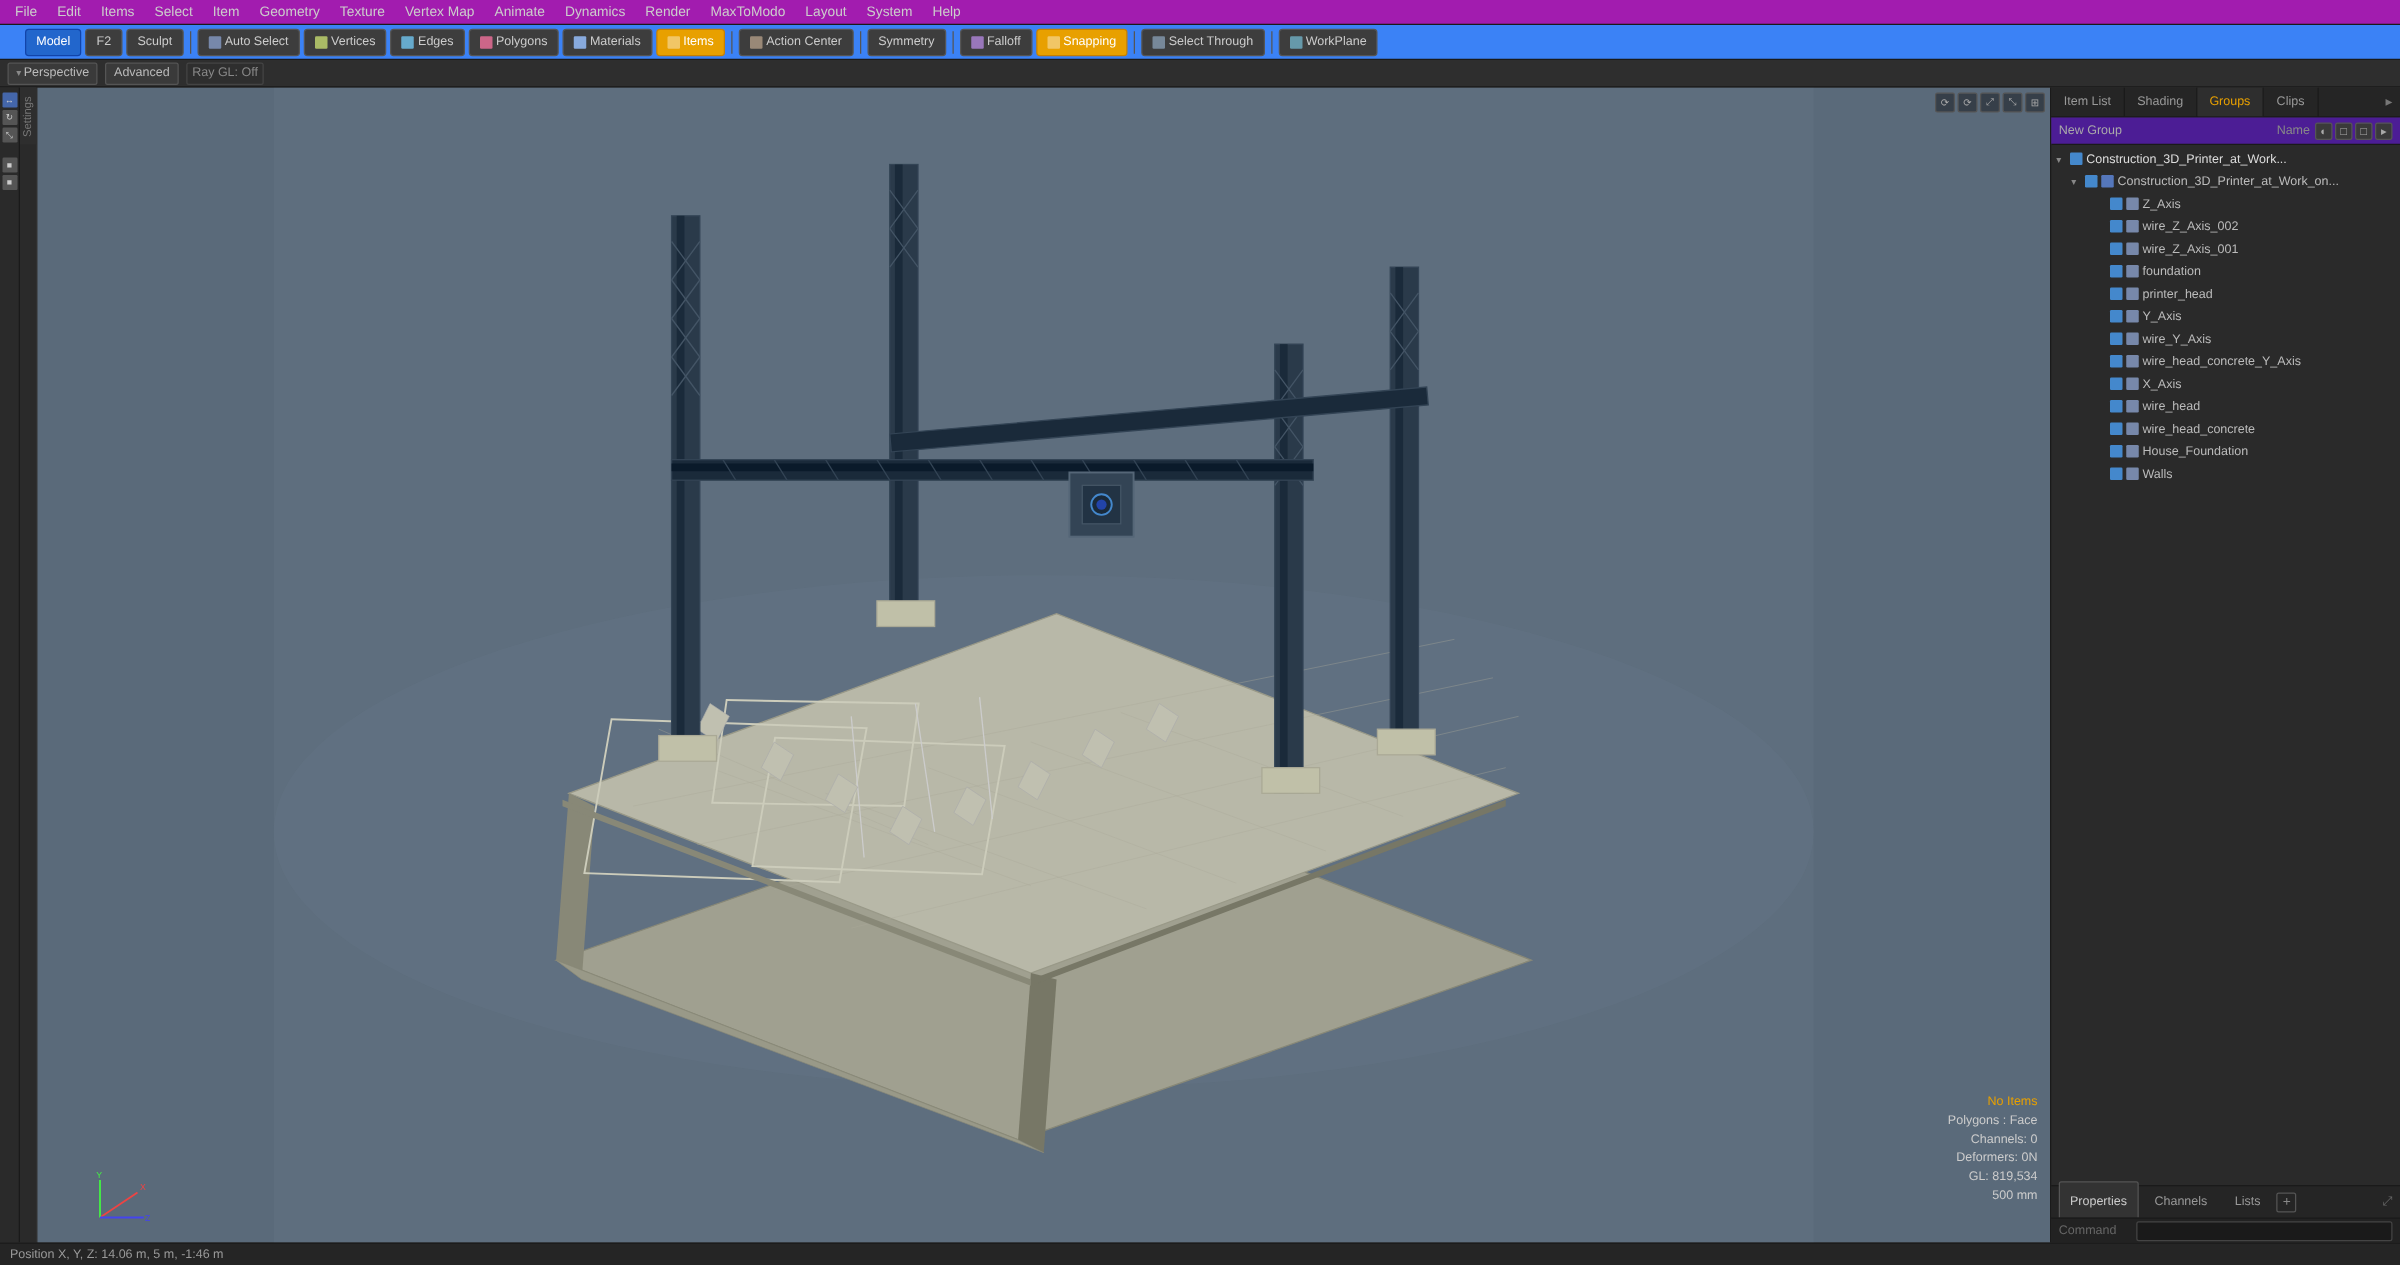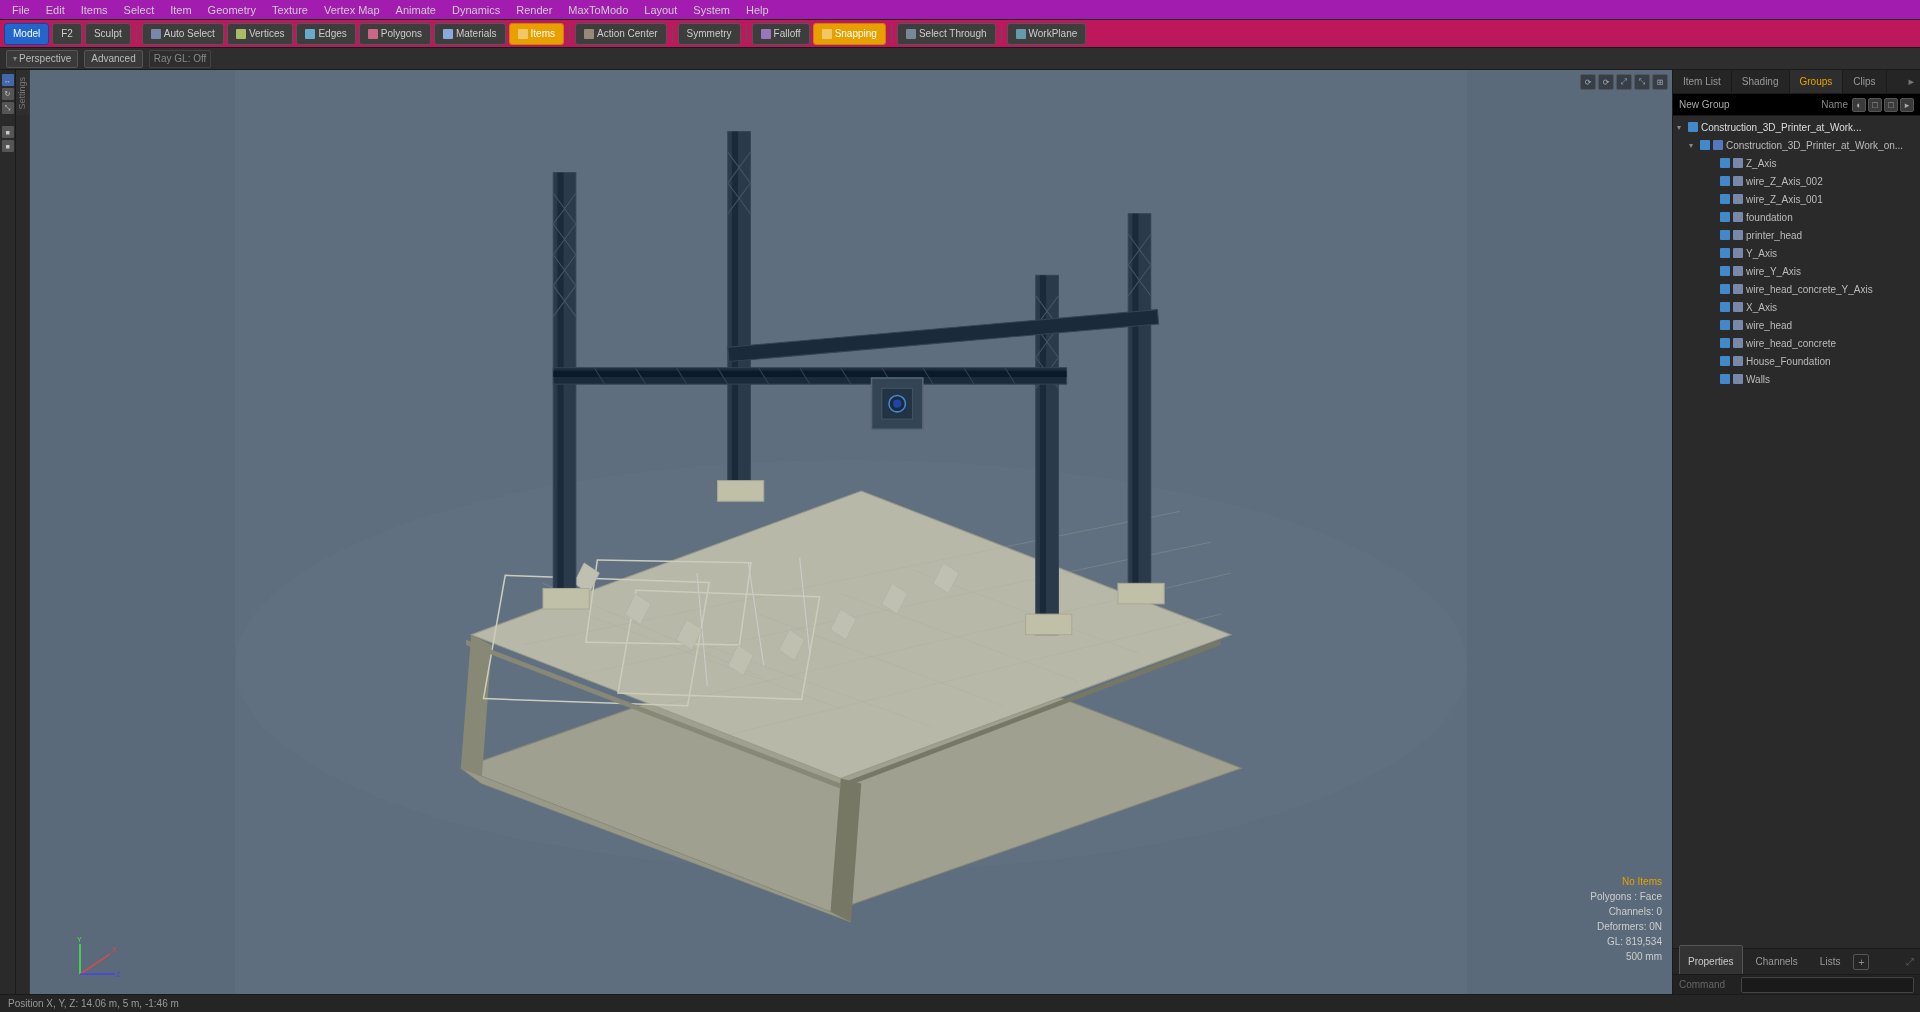--- a/index.html
+++ b/index.html
@@ -21,24 +21,24 @@
       display: flex;
       align-items: center;
       cursor: pointer;
       font-size: 11px;
       color: #ccc;
     }
 
     
     #toolbar {
       height: 28px;
-      background: #be185d;
-      display: flex;
-      align-items: center;
-      padding: 0 4px;
+      background: #3b82f6;
+      display: flex;
+      align-items: center;
+      padding: 0 20px;
       gap: 3px;
       border-bottom: 1px solid #1a1a1a;
       flex-shrink: 0;
       text-align: center;
     }
     .toolbar-btn {
       height: 22px;
       padding: 0 8px;
       background: #3d3d3d;
       border: 1px solid #555;
@@ -158,21 +158,21 @@
       align-items: center;
       padding: 0 8px;
       font-size: 10px;
       color: #999;
       border-top: 1px solid #1a1a1a;
       flex-shrink: 0;
     }
 
     
     #right-panel {
-      width: 248px;
+      width: 280px;
       background: #2a2a2a;
       border-left: 1px solid #1a1a1a;
       display: flex;
       flex-direction: column;
       flex-shrink: 0;
     }
 
     
     #panel-tabs {
       height: 24px;
@@ -198,21 +198,21 @@
       height: 100%;
       display: flex;
       align-items: center;
       cursor: pointer;
       color: #777;
     }
 
     
     #new-group-section {
       height: 22px;
-      background: #000000;
+      background: #4c1d95;
       display: flex;
       align-items: center;
       padding: 0 6px;
       gap: 4px;
       border-bottom: 1px solid #1a1a1a;
     }
     .ng-btn {
       width: 14px;
       height: 14px;
       background: #3a3a3a;

